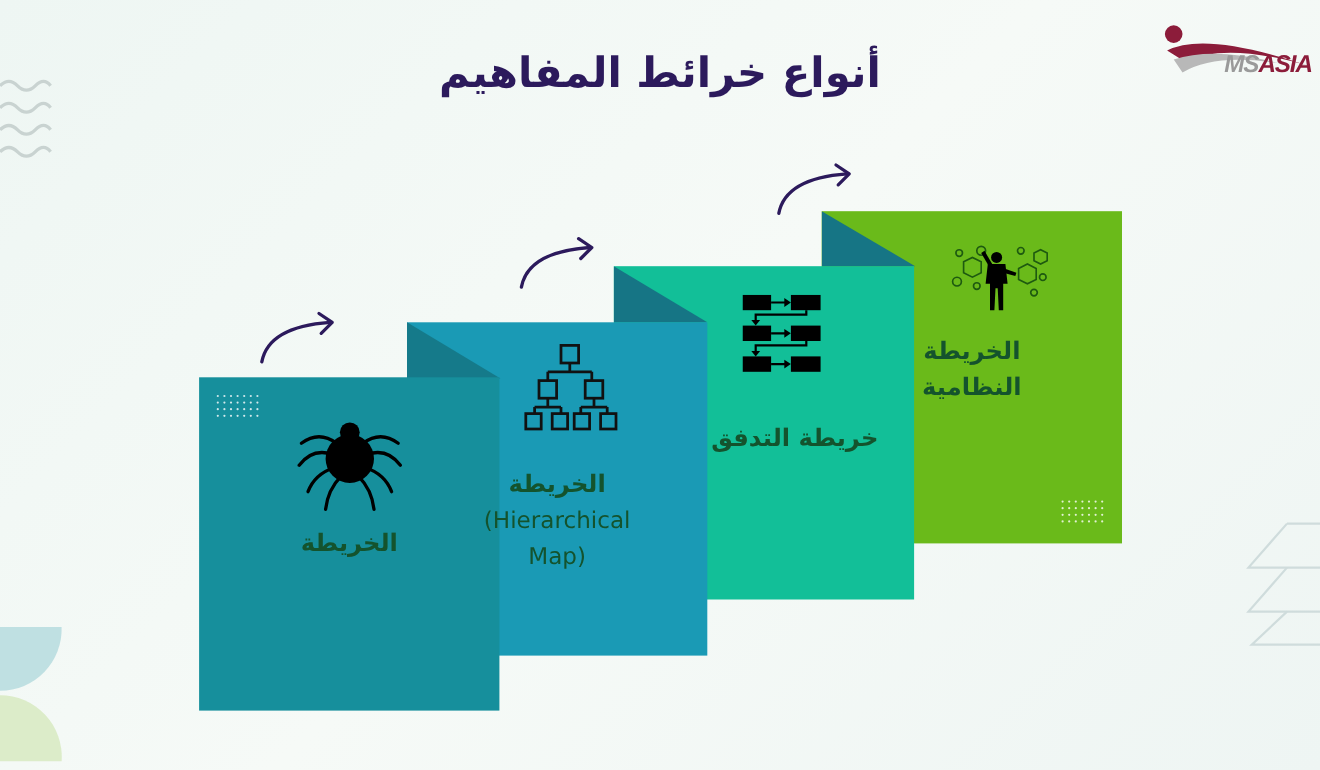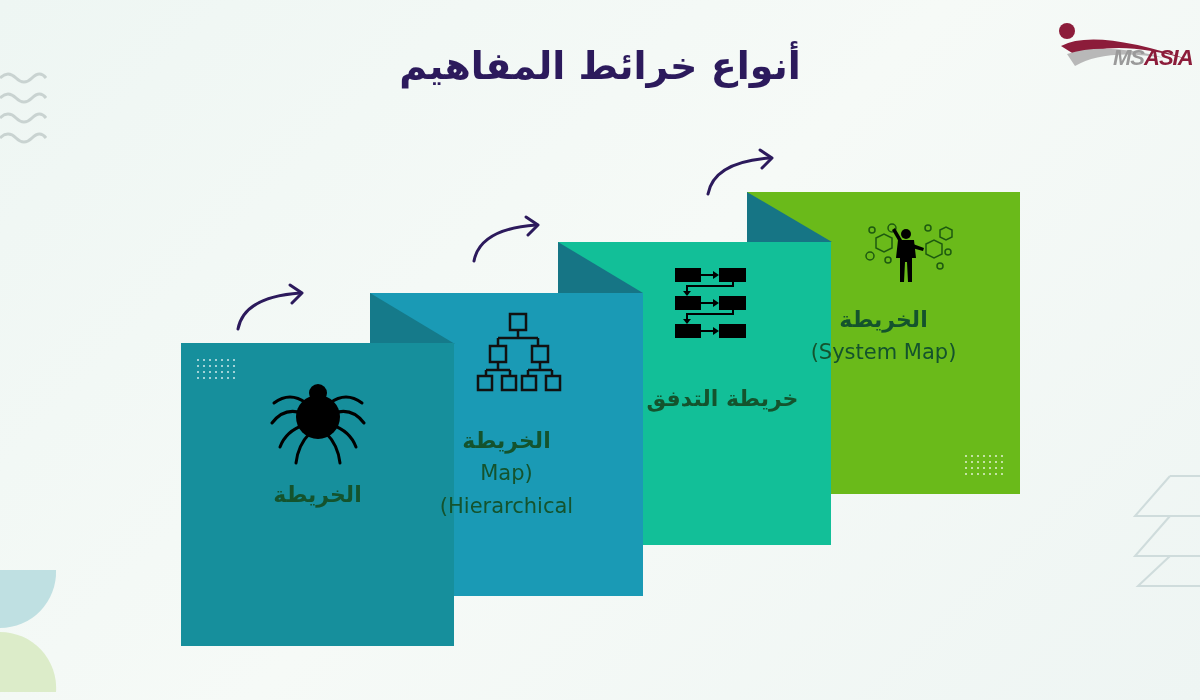--- a/index.html
+++ b/index.html
@@ -151,22 +151,22 @@
       <rect x="56" y="34" width="16" height="16"></rect>
     <path d="M22 50 V58 M10 58 H34 M10 58 V64 M34 58 V64 M64 50 V58 M52 58 H76 M52 58 V64 M76 58 V64"></path>
     <rect x="2" y="64" width="14" height="14"></rect>
       <rect x="26" y="64" width="14" height="14"></rect>
     <rect x="46" y="64" width="14" height="14"></rect>
       <rect x="70" y="64" width="14" height="14"></rect>
   </g>
 </svg>
 <div class="label" style="left:370px;top:424px">
   <span class="ar">الخريطة</span>
+  <span class="en">(Hierarchical</span>
   <span class="en">Map)</span>
-  <span class="en">(Hierarchical</span>
 </div>
 
 <svg class="icon" style="left:675px;top:268px" width="72" height="72" viewBox="0 0 72 72">
   <g fill="#000">
     <rect x="0" y="0" width="26" height="14"></rect>
       <rect x="44" y="0" width="27" height="14"></rect>
     <rect x="0" y="28" width="26" height="14"></rect>
       <rect x="44" y="28" width="27" height="14"></rect>
     <rect x="0" y="56" width="26" height="14"></rect>
       <rect x="44" y="56" width="27" height="14"></rect>
@@ -205,21 +205,21 @@
   </g>
   <g fill="#000">
     <circle cx="44" cy="12" r="5"></circle>
     <path d="M36 18 L52 18 L54 36 L50 36 L50 60 L46 60 L45 40 L43 40 L42 60 L38 60 L38 36 L34 36 Z"></path>
     <path d="M37 20 L30 8 L33 6 L40 18 Z"></path>
     <path d="M51 22 L62 26 L61 29 L50 26 Z"></path>
   </g>
 </svg>
 <div class="label" style="left:747px;top:303px">
   <span class="ar">الخريطة</span>
-  <span class="en">(System Map)</span>
+  <span class="ar">النظامية</span>
 </div>
 <div class="dots" style="left:965px;top:455px">
   <span></span>
     <span></span>
     <span></span>
     <span></span>
     <span></span>
     <span></span>
     <span></span>
   <span></span>

